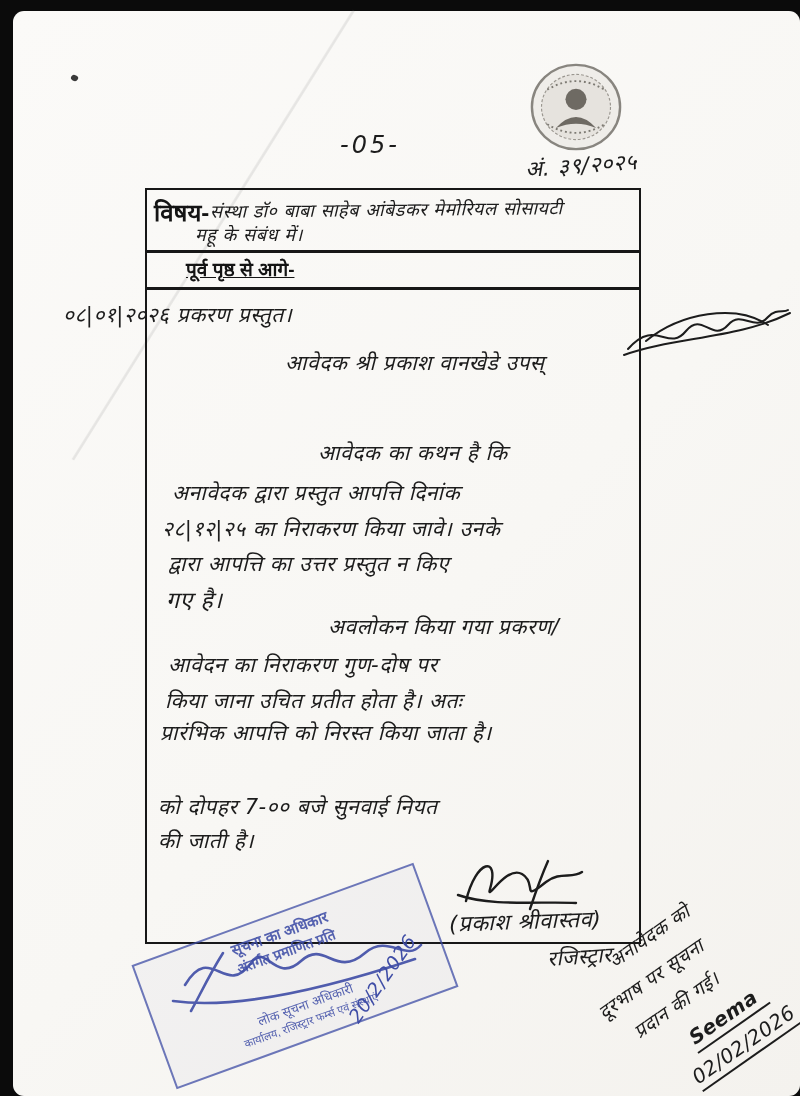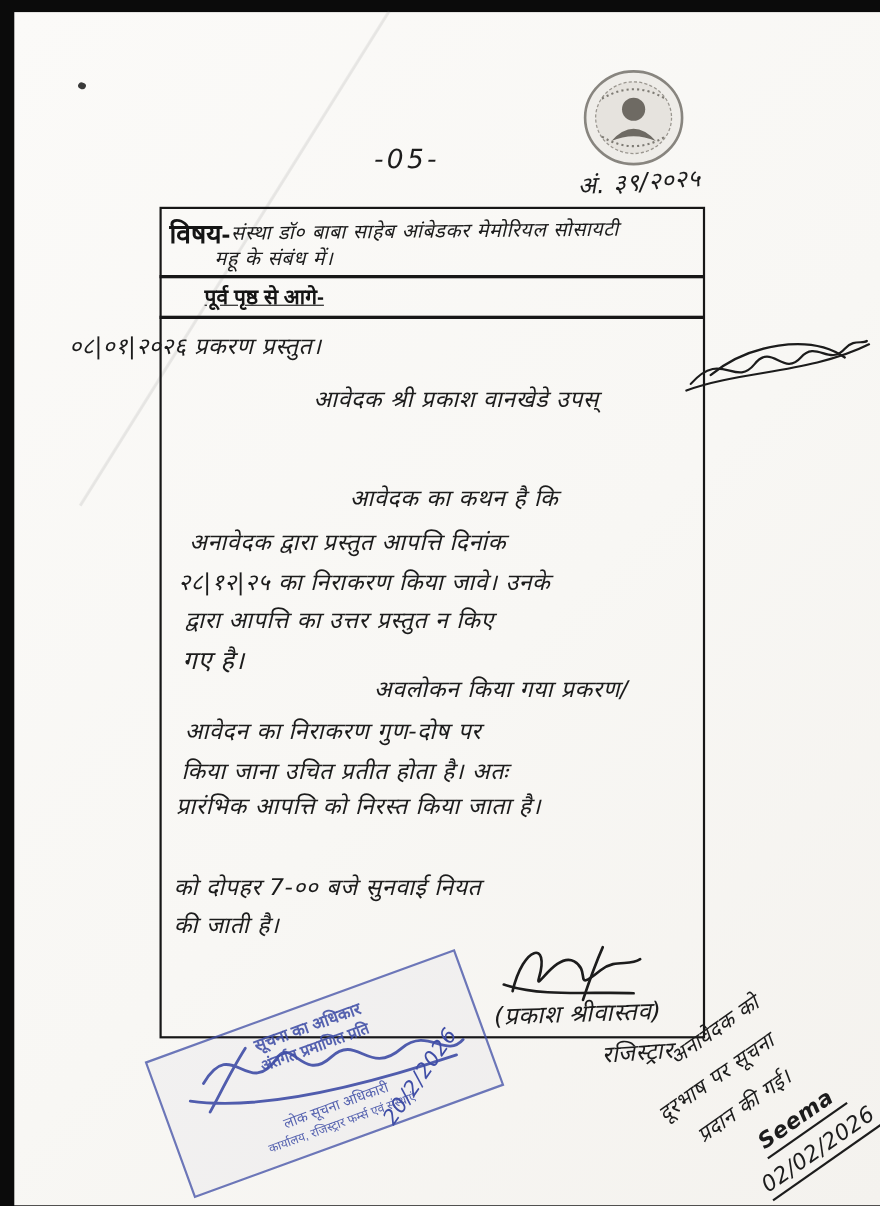--- a/index.html
+++ b/index.html
@@ -4,20 +4,21 @@
 <style>
   html,body{margin:0;padding:0;}
   body{
     width:800px;height:1096px;position:relative;overflow:hidden;
     background:#0b0b0b;
     font-family:"Liberation Sans","DejaVu Sans",sans-serif;
   }
   .paper{
     position:absolute;left:13px;top:11px;right:0;bottom:0;
     background:linear-gradient(135deg,#fbfaf8 0%,#f8f7f4 55%,#f4f2ee 100%);
+    border-radius:11px;
   }
   .abs{position:absolute;}
   .hw{
     color:#1c1c1c;font-style:italic;font-weight:500;
     font-family:"DejaVu Sans",sans-serif;
     white-space:nowrap;letter-spacing:.5px;
   }
   .printed{color:#141414;font-weight:700;font-family:"Liberation Sans",sans-serif;}
   .box-line{position:absolute;background:#171717;}
   .stamp{
@@ -65,21 +66,21 @@
 
   <div class="abs printed" style="left:141px;top:245px;font-size:19px;text-decoration:underline;margin-left:32px;">पूर्व पृष्ठ से आगे-</div>
 
   <div class="abs hw" style="left:50px; top:289px;font-size:21px;">०८|०१|२०२६ प्रकरण प्रस्तुत।</div>
   <div class="abs hw" style="left:272px;top:337px;font-size:21px;">आवेदक श्री प्रकाश वानखेडे उपस्</div>
   <div class="abs hw" style="left:305px;top:427px;font-size:21px;">आवेदक का कथन है कि</div>
   <div class="abs hw" style="left:159px;top:467px;font-size:21px;">अनावेदक द्वारा प्रस्तुत आपत्ति दिनांक</div>
   <div class="abs hw" style="left:149px;top:503px;font-size:21px;">२८|१२|२५ का निराकरण किया जावे। उनके</div>
   <div class="abs hw" style="left:155px;top:538px;font-size:21px;">द्वारा आपत्ति का उत्तर प्रस्तुत न किए</div>
   <div class="abs hw" style="left:153px;top:572px;font-size:23px;">गए है।</div>
-  <div class="abs hw" style="left:315px;top:601px;font-size:21px;margin-left:12px;">अवलोकन किया गया प्रकरण/</div>
+  <div class="abs hw" style="left:315px;top:601px;font-size:21px;">अवलोकन किया गया प्रकरण/</div>
   <div class="abs hw" style="left:155px;top:639px;font-size:21px;">आवेदन का निराकरण गुण-दोष पर</div>
   <div class="abs hw" style="left:152px;top:675px;font-size:21px;">किया जाना उचित प्रतीत होता है। अतः</div>
   <div class="abs hw" style="left:147px;top:707px;font-size:21px;">प्रारंभिक आपत्ति को निरस्त किया जाता है।</div>
   <div class="abs hw" style="left:145px;top:781px;font-size:21px;">को दोपहर 7-०० बजे सुनवाई नियत</div>
   <div class="abs hw" style="left:145px;top:815px;font-size:21px;">की जाती है।</div>
 
   <div class="abs" style="left:605px;top:284px;">
     <svg width="180" height="75" viewBox="0 0 180 75">
       <g fill="none" stroke="#1c1c1c" stroke-width="2" stroke-linecap="round">
         <path d="M10,54 C38,22 50,58 68,36 C84,16 94,48 110,30 C124,14 136,38 150,22 C158,13 166,18 170,15"></path>

